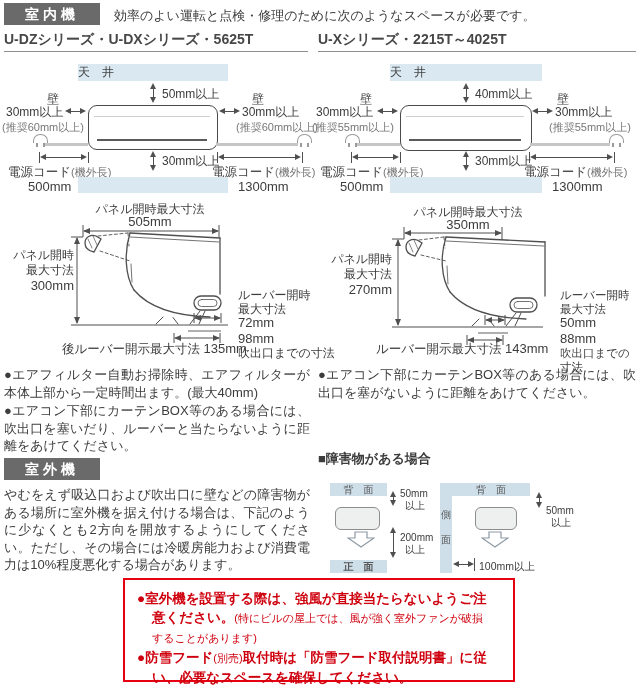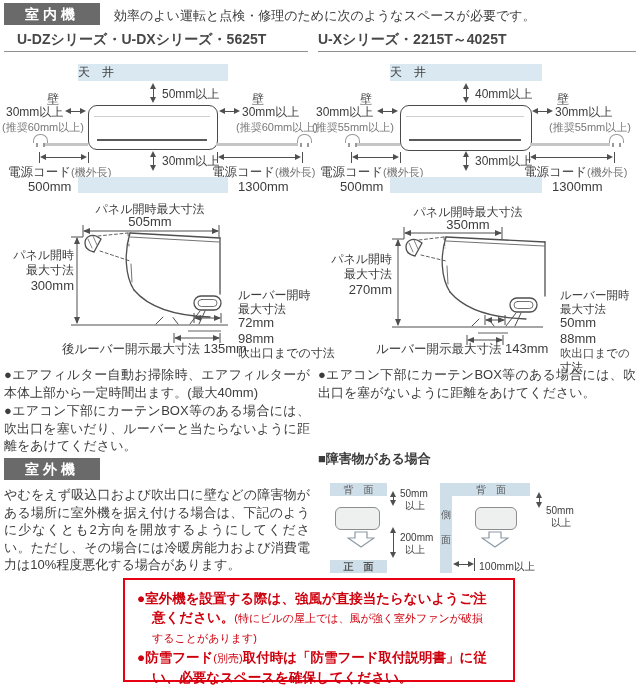--- a/index.html
+++ b/index.html
@@ -41,21 +41,21 @@
   svg{display:block;}
 </style>
 </head>
 <body>
 
 <div class="page">
 
   <div class="abs gbox" style="left:4px;top:3px;">室内機</div>
   <div class="abs t13 nw" style="left:114px;top:7px;">効率のよい運転と点検・修理のために次のようなスペースが必要です。</div>
 
-  <div class="abs title nw" style="left:17px;top:31px;">U-DZシリーズ・U-DXシリーズ・5625T</div>
+  <div class="abs title nw" style="left:4px;top:31px;">U-DZシリーズ・U-DXシリーズ・5625T</div>
   <div class="abs rule" style="left:4px;top:51px;width:304px;"></div>
   <div class="abs title nw" style="left:318px;top:31px;">U-Xシリーズ・2215T～4025T</div>
   <div class="abs rule" style="left:318px;top:51px;width:318px;"></div>
 
   <div class="abs band" style="left:78px;top:64px;width:150px;height:17px;line-height:17px;">天　井</div>
   <div class="arr-v" style="left:150px;top:83px;height:20px;">
       <span class="ln"></span>
     </div>
   <div class="abs t12 nw" style="left:162px;top:86px;">50mm以上</div>
 

